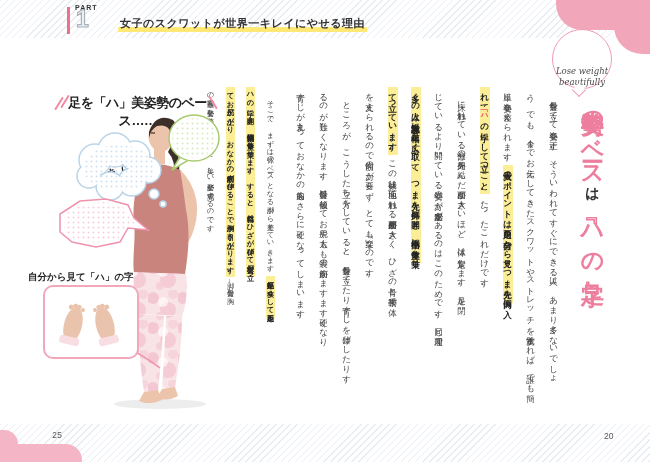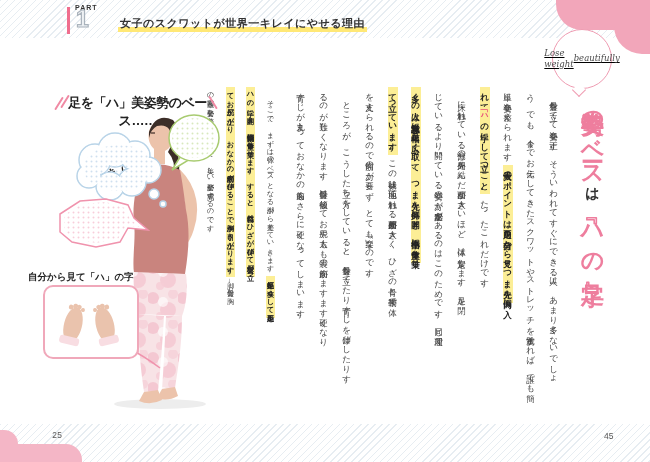--- a/index.html
+++ b/index.html
@@ -15,22 +15,22 @@
   .part-word{left:75px;top:4px;font-size:7px;font-weight:bold;color:#333;letter-spacing:1px;}
   .part-num{left:76px;top:8px;font-size:23px;font-weight:bold;color:#eef1f4;
             -webkit-text-stroke:1.2px #aab3bc;line-height:1;}
   .header-title{left:118px;top:16px;font-size:11px;font-weight:bold;color:#333;
       letter-spacing:.5px;padding:0 2px 2px 2px;
       background:linear-gradient(transparent 62%,#ffe876 62%,#ffe876 94%,transparent 94%);}
   
   .blob-a{left:556px;top:0;width:94px;height:30px;background:#f2a6ba;border-radius:0 0 0 26px;}
   .blob-b{left:614px;top:0;width:36px;height:54px;background:#f2a6ba;border-radius:0 0 0 28px;}
   .badge{left:552px;top:29px;width:58px;height:58px;border-radius:50%;background:#fff;
-         border:1.5px solid #ef9cb2;display:flex;flex-direction:row;align-items:center;
-         justify-content:center;z-index:5;text-decoration:underline;}
+         border:1.5px solid #ef9cb2;display:flex;flex-direction:column;align-items:center;
+         justify-content:flex-end;z-index:5;}
   .badge div{font-family:"DejaVu Serif","Liberation Serif",serif;font-style:italic;
              font-size:8.5px;color:#4a4a4a;line-height:1.3;}
   .badge-tail{left:574px;top:85px;width:9px;height:9px;background:#fff;
       border-right:1.5px solid #ef9cb2;border-bottom:1.5px solid #ef9cb2;
       transform:rotate(45deg);z-index:6;}
   
   .v-title{left:574px;top:92px;height:334px;writing-mode:vertical-rl;text-orientation:mixed;
            font-weight:bold;font-size:23px;letter-spacing:1px;line-height:38px;}
   .v-title .pink{color:#ee7e9e;}
   .v-title .small{font-size:14px;color:#333;}
@@ -219,13 +219,13 @@
 
 <svg class="abs" style="left:100px;top:330px;z-index:2;" width="80" height="50" viewBox="0 0 80 50">
   <path d="M28,18 Q44,26 60,38" stroke="#f093ad" stroke-width="1.5" fill="none"></path>
   <circle cx="34" cy="21" r="4" fill="#fff" stroke="#f093ad" stroke-width="1.5"></circle>
 </svg>
 
 <div class="abs hatch footer-strip"></div>
 <div class="abs foot-pink-a"></div>
 <div class="abs foot-pink-b"></div>
 <div class="abs pg-left">25</div>
-<div class="abs pg-right">45</div>
+<div class="abs pg-right">20</div>
 
 </body></html>

